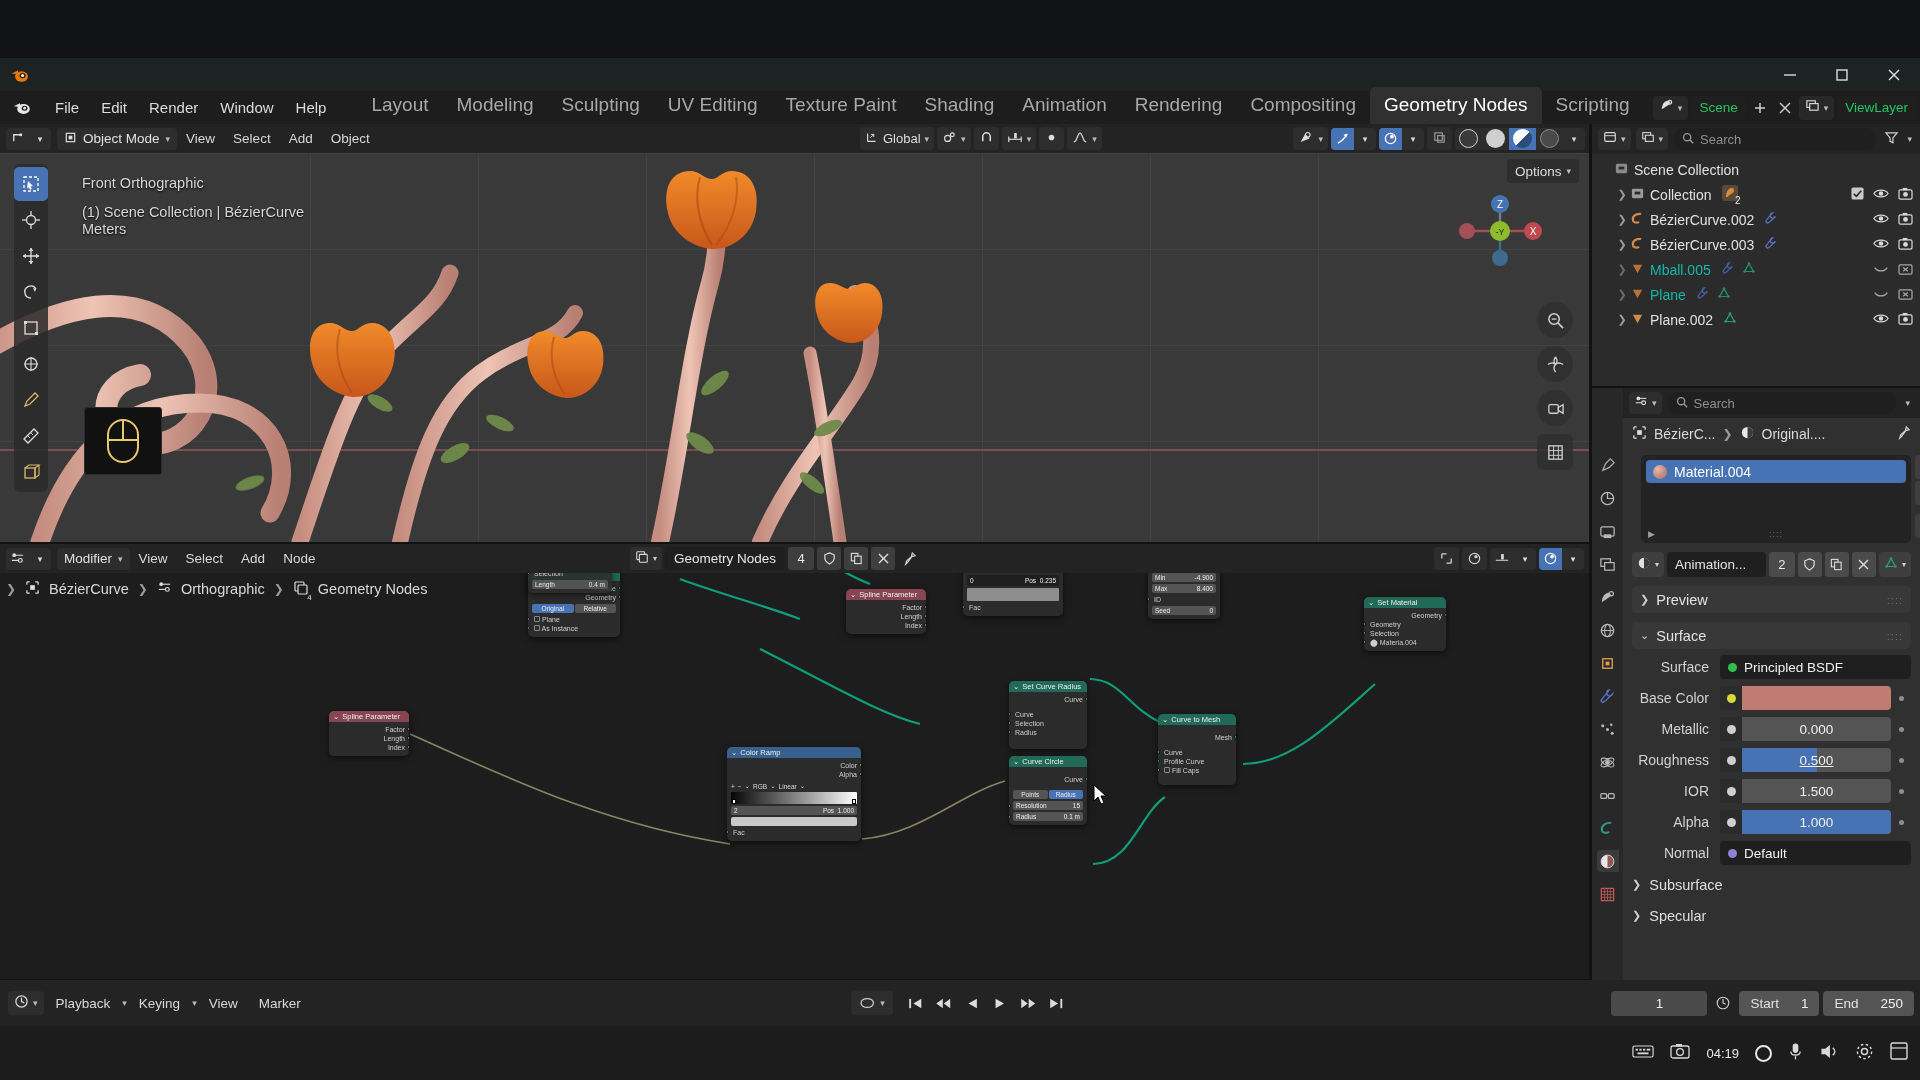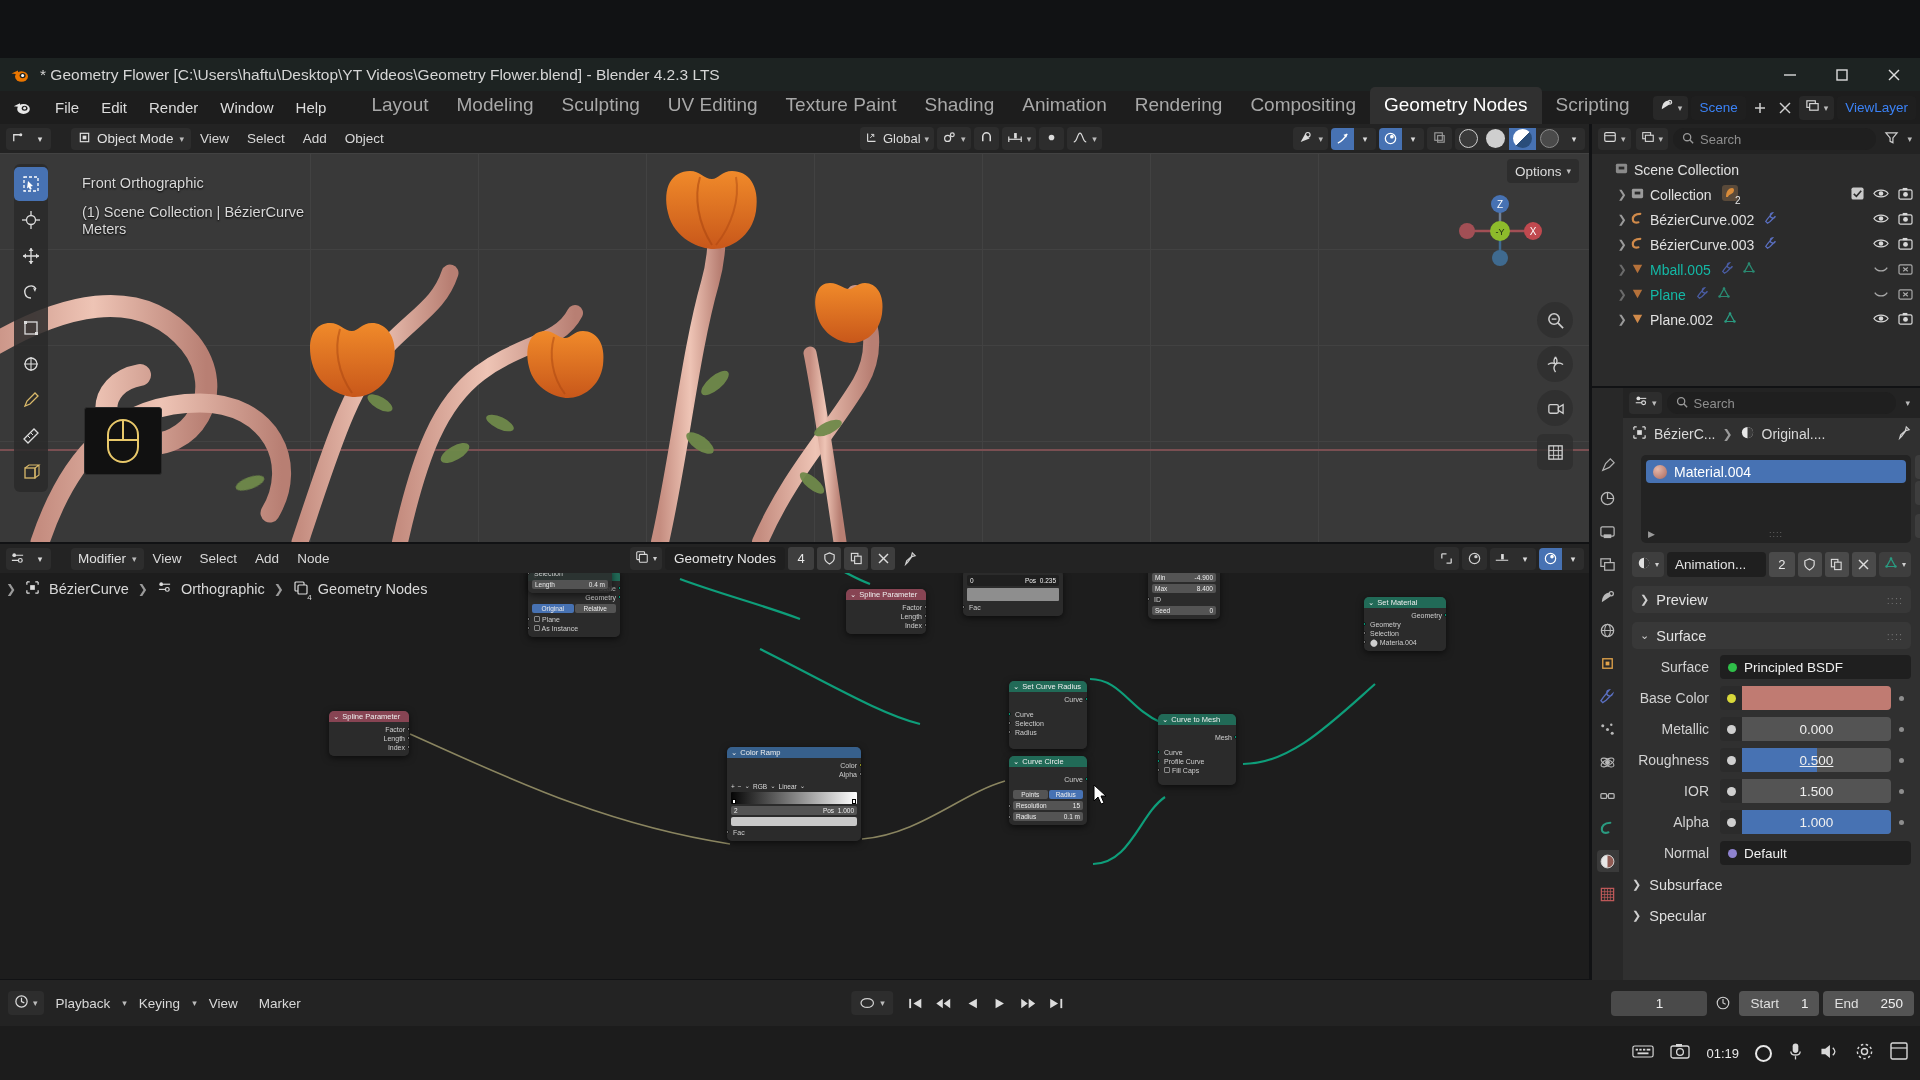--- a/index.html
+++ b/index.html
@@ -44,21 +44,21 @@
 
   .topbar-right {
     position:absolute; right:4px; top:91px; height:33px; display:flex; align-items:center; gap:3px;
   }
   .tb-pill {
     height:24px; display:flex; align-items:center; gap:4px;
     background:#282828; border-radius:4px; padding:0 6px;
   }
   .tb-field {
     height:24px; display:flex; align-items:center; gap:5px;
-    background:#1f1f1f; border-radius:4px; padding:0 8px; font-size:13.5px; color:#3b82f6;
+    background:#1f1f1f; border-radius:4px; padding:0 8px; font-size:13.5px; color:#22c55e;
   }
   .tb-ico-btn { width:22px; height:24px; display:flex; align-items:center; justify-content:center; }
 
   
   .viewport {
     position:absolute; left:0; top:124px; width:1589px; height:418px;
     background:#393939; overflow:hidden;
   }
   .vp-header {
     position:absolute; left:0; top:0; width:1589px; height:29px;
@@ -68,21 +68,21 @@
     height:22px; display:flex; align-items:center; background:#2d2d2d;
     border-radius:4px; margin-left:6px; overflow:hidden;
   }
   .vh-btn {
     height:22px; min-width:22px; display:flex; align-items:center; justify-content:center;
     font-size:13px; color:#dadada; padding:0 4px;
   }
   .vh-btn.sel { background:#4772b3; }
   .vh-mode {
     height:22px; display:flex; align-items:center; gap:6px; background:#2d2d2d;
-    border-radius:4px; padding:0 7px; margin-left:20px; font-size:13.5px; color:#e0e0e0;
+    border-radius:4px; padding:0 7px; margin-left:6px; font-size:13.5px; color:#e0e0e0;
   }
   .vh-menu { font-size:13.5px; color:#d8d8d8; padding:3px 9px; }
   .vh-right { position:absolute; right:4px; top:3px; display:flex; align-items:center; gap:3px; }
   .vh-chip {
     height:23px; display:flex; align-items:center; gap:4px; background:#2d2d2d;
     border-radius:4px; padding:0 5px; font-size:13px; color:#dcdcdc;
   }
   .shade-ball { width:19px; height:19px; border-radius:50%; }
 
   
@@ -321,21 +321,20 @@
 
   <div class="titlebar">
     <span class="blender-logo">
       <svg width="20" height="20" viewBox="0 0 20 20">
         <ellipse cx="11.5" cy="11.5" rx="6.5" ry="5.2" fill="#ea7600"></ellipse>
         <ellipse cx="12.6" cy="10.6" rx="3" ry="2.6" fill="#1d2322"></ellipse>
         <path d="M1.5 8.5 L8 5.5 L8 9.2 Z" fill="#ea7600"></path>
         <circle cx="12.6" cy="10.6" r="1.5" fill="#fff"></circle>
       </svg>
     </span>
-    <span class="title-text">* Geometry Flower [C:\Users\haftu\Desktop\YT Videos\Geometry Flower.blend] - Blender 4.2.3 LTS</span>
     <div class="win-btns">
       <div class="win-btn">
         <svg width="12" height="12">
             <line x1="0" y1="6" x2="12" y2="6" stroke="#dcdcdc" stroke-width="1.4"></line>
           </svg>
       </div>
       <div class="win-btn">
         <svg width="12" height="12">
             <rect x="1" y="1" width="10" height="10" fill="none" stroke="#dcdcdc" stroke-width="1.4"></rect>
           </svg>
@@ -1843,21 +1842,21 @@
             <rect x="6" y="9" width="12" height="2" fill="#d8d8d8"></rect>
           </svg>
       </span>
       <span>
         <svg width="20" height="16" viewBox="0 0 20 16">
             <rect x="1" y="3" width="18" height="12" rx="2" fill="none" stroke="#d8d8d8" stroke-width="1.3"></rect>
             <rect x="6" y="1" width="6" height="2.5" fill="#d8d8d8"></rect>
             <circle cx="10" cy="9" r="3.4" fill="none" stroke="#d8d8d8" stroke-width="1.3"></circle>
           </svg>
       </span>
-      <span class="tray-time">01:19</span>
+      <span class="tray-time">04:19</span>
       <span class="rec-dot"></span>
       <span>
         <svg width="15" height="19" viewBox="0 0 16 20">
             <rect x="5" y="1.5" width="6" height="10" rx="3" fill="#d8d8d8"></rect>
             <path d="M3 10 C3 15 13 15 13 10" fill="none" stroke="#d8d8d8" stroke-width="1.4"></path>
             <line x1="8" y1="15" x2="8" y2="18.5" stroke="#d8d8d8" stroke-width="1.4"></line>
           </svg>
       </span>
       <span>
         <svg width="20" height="17" viewBox="0 0 20 18">

